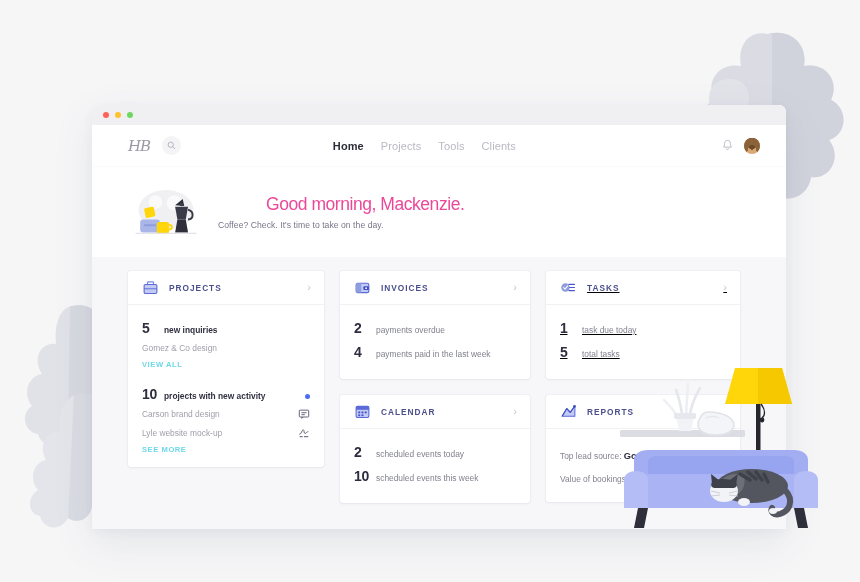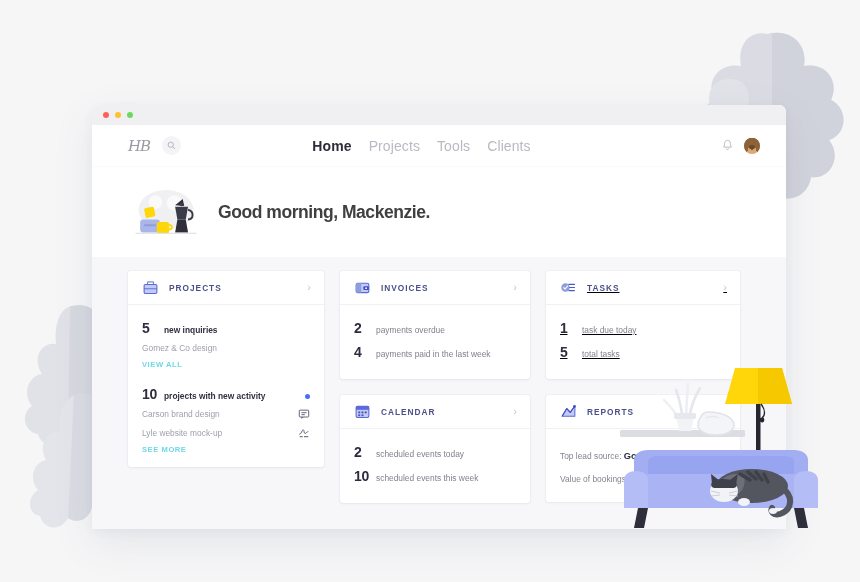--- a/index.html
+++ b/index.html
@@ -61,21 +61,21 @@
     border-radius: 50%;
     background: #f4f4f6;
     display: flex; align-items: center; justify-content: center;
   }
   #navlinks {
     position: absolute;
     left: 50%; transform: translateX(-58%);
     display: flex; gap: 17px; align-items: center;
   }
   .navlink {
-    font-size: 14px;
+    font-size: 11px;
     color: #b9b9c4;
     letter-spacing: .1px;
     white-space: nowrap;
   }
   .navlink.active { color: #2d2d3a; font-weight: bold; }
   #navright {
     margin-left: auto;
     display: flex; align-items: center; gap: 11px;
   }
   #avatar {
@@ -92,22 +92,22 @@
 
   
   #hero {
     height: 90px;
     display: flex; align-items: center;
     padding-left: 36px;
     background: #fff;
   }
   #hero-illo { width: 76px; height: 60px; flex: none; margin-right: 14px; }
   #hero-title {
-    font-size: 17.5px; font-weight: bold;
-    color: #404040; letter-spacing: -.45px;
+    font-size: 17.5px; font-weight: normal;
+    color: #ec4899; letter-spacing: -.45px; margin-left: 48px;
   }
   #hero-sub {
     font-size: 8.6px; color: #76768a;
     margin-top: 5px; letter-spacing: .05px;
   }
 
   
   #dash {
     background: #f7f7f9;
     padding: 14px 0 0 36px;
@@ -255,20 +255,21 @@
         <path d="M62 30 L72 22 L74 31 Z" fill="#2e2f3b"></path>
         <circle cx="70.5" cy="29" r="2.4" fill="#3a3b48"></circle>
 
         <rect x="38" y="52" width="16" height="15" rx="2.5" fill="#ffd60a"></rect>
         <path d="M54 56 C59 56 59 62 54 62" fill="none" stroke="#ffd60a" stroke-width="2.4"></path>
 
         <line x1="10" y1="67" x2="90" y2="67" stroke="#dcdce2" stroke-width="1.3"></line>
       </svg>
       <div>
         <div id="hero-title">Good morning, Mackenzie.</div>
+        <div id="hero-sub">Coffee? Check. It's time to take on the day.</div>
       </div>
     </div>
 
     <div id="dash">
 
       <div class="col">
         <div class="card" style="width:196px;">
           <div class="card-head">
             <svg class="card-icon" viewBox="0 0 20 20">
               <rect x="6.5" y="3.5" width="7" height="3" rx="1" fill="none" stroke="#7b8ae8" stroke-width="1.5"></rect>

